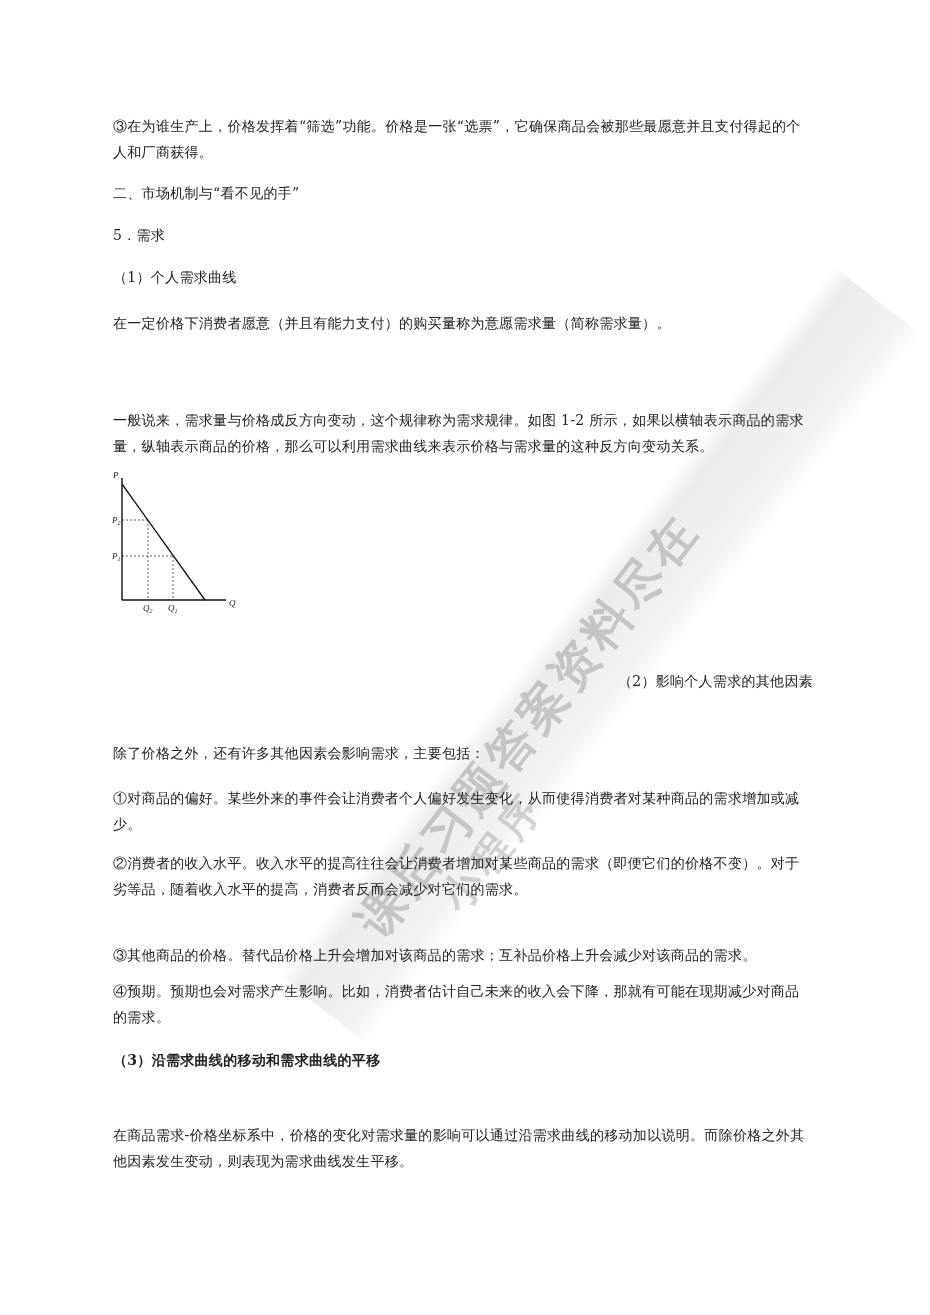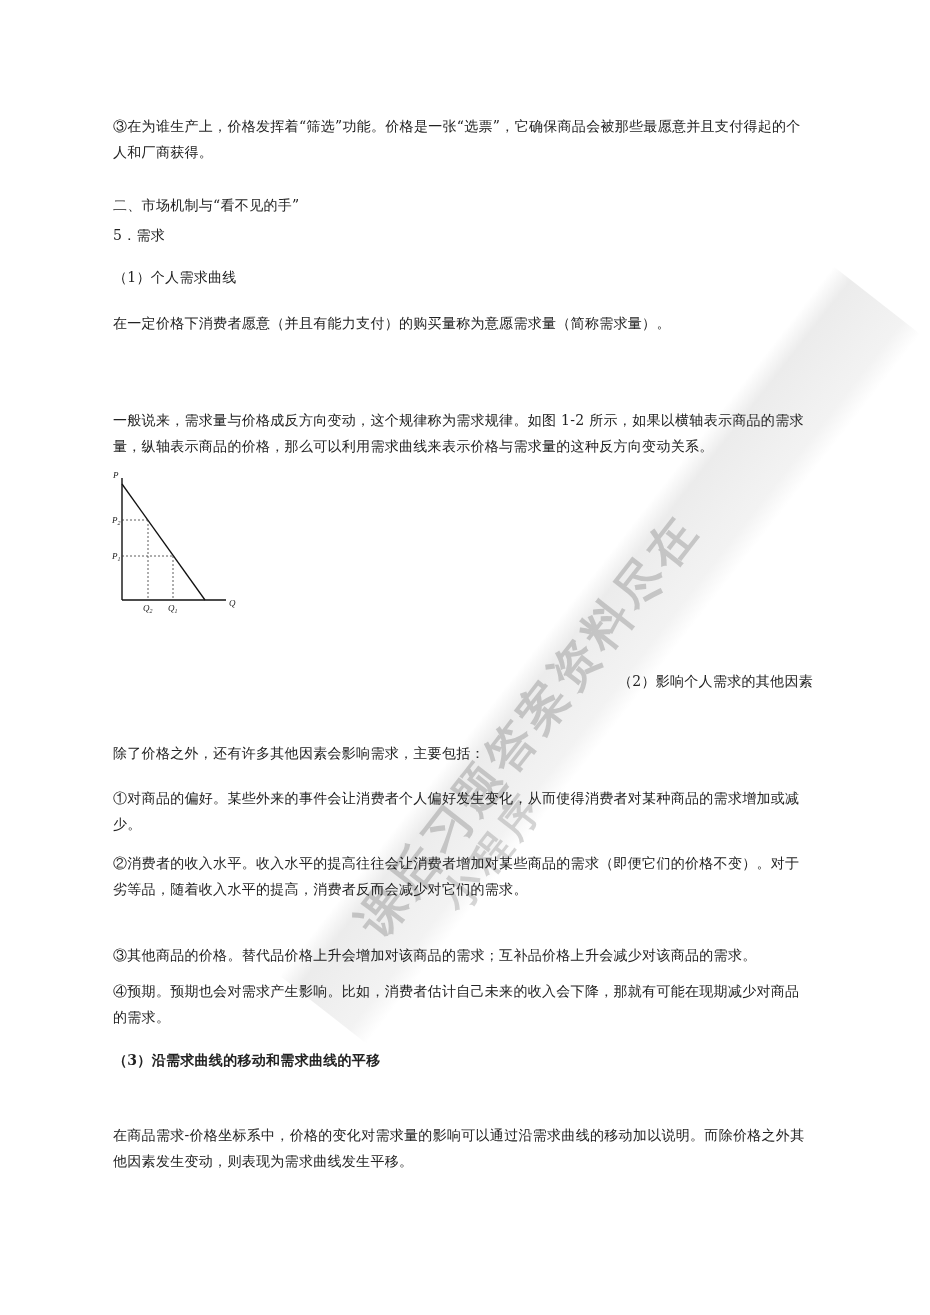--- a/index.html
+++ b/index.html
@@ -42,21 +42,21 @@
 
 <div class="page">
 
   <div class="watermark">
     <div class="band"></div>
     <div class="wm-line1">课后习题答案资料尽在</div>
     <div class="wm-line2">小程序</div>
   </div>
 
   <p class="para" style="top:113px;">③在为谁生产上，价格发挥着“筛选”功能。价格是一张“选票”，它确保商品会被那些最愿意并且支付得起的个人和厂商获得。</p>
-  <p class="para" style="top:192px;">二、市场机制与“看不见的手”</p>
+  <p class="para" style="top:180px;">二、市场机制与“看不见的手”</p>
   <p class="para" style="top:222px;">5．需求</p>
   <p class="para" style="top:264px;">（1）个人需求曲线</p>
   <p class="para" style="top:310px;">在一定价格下消费者愿意（并且有能力支付）的购买量称为意愿需求量（简称需求量）。</p>
   <p class="para" style="top:376px;margin-top:31px;">一般说来，需求量与价格成反方向变动，这个规律称为需求规律。如图 1-2 所示，如果以横轴表示商品的需求量，纵轴表示商品的价格，那么可以利用需求曲线来表示价格与需求量的这种反方向变动关系。</p>
 
   <div class="chart">
     <svg viewBox="0 0 140 150">
 
       <line x1="14" y1="13" x2="14" y2="135" stroke="#111" stroke-width="1.4"></line>
       <line x1="14" y1="135" x2="118" y2="135" stroke="#111" stroke-width="1.4"></line>

